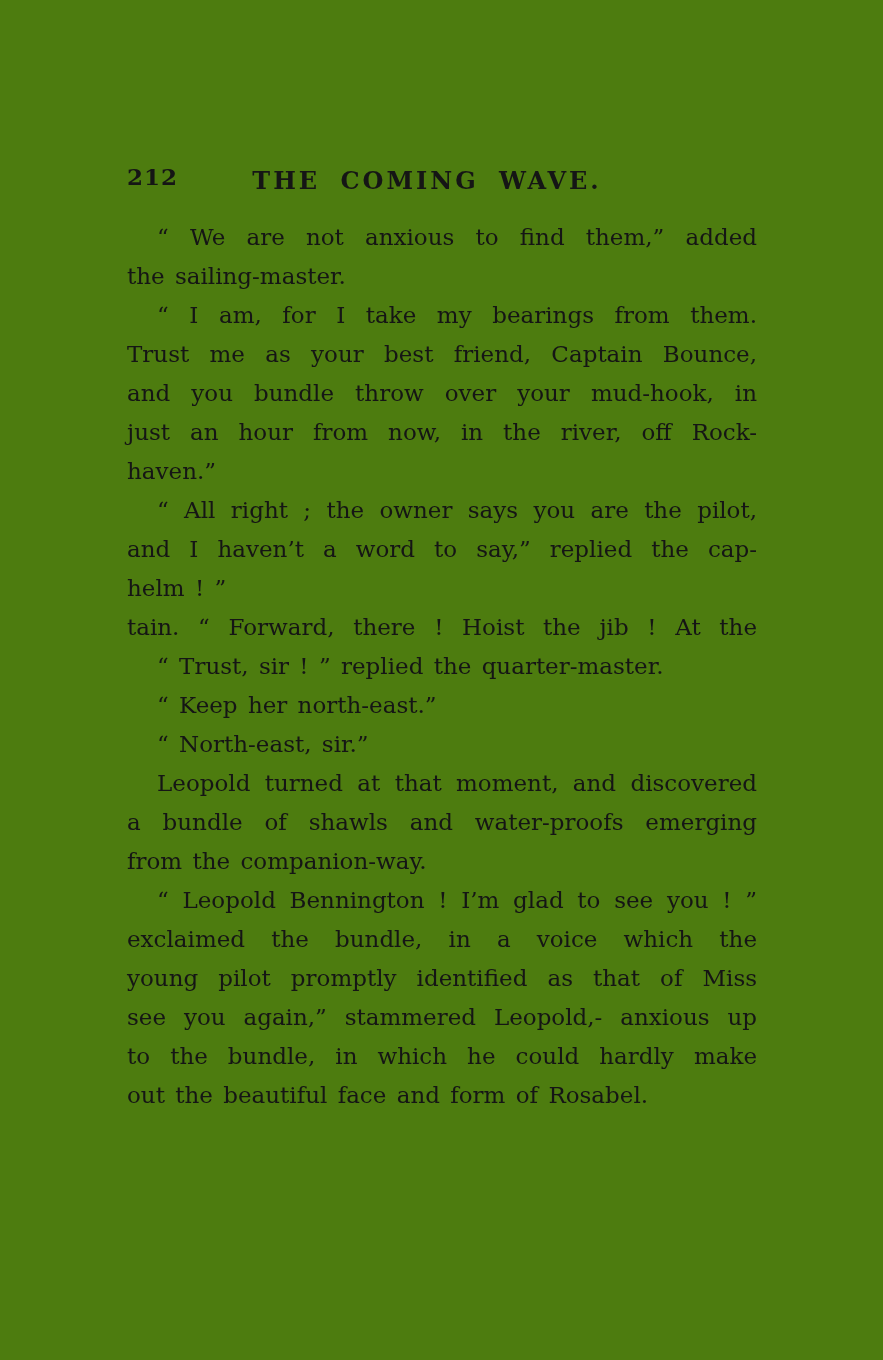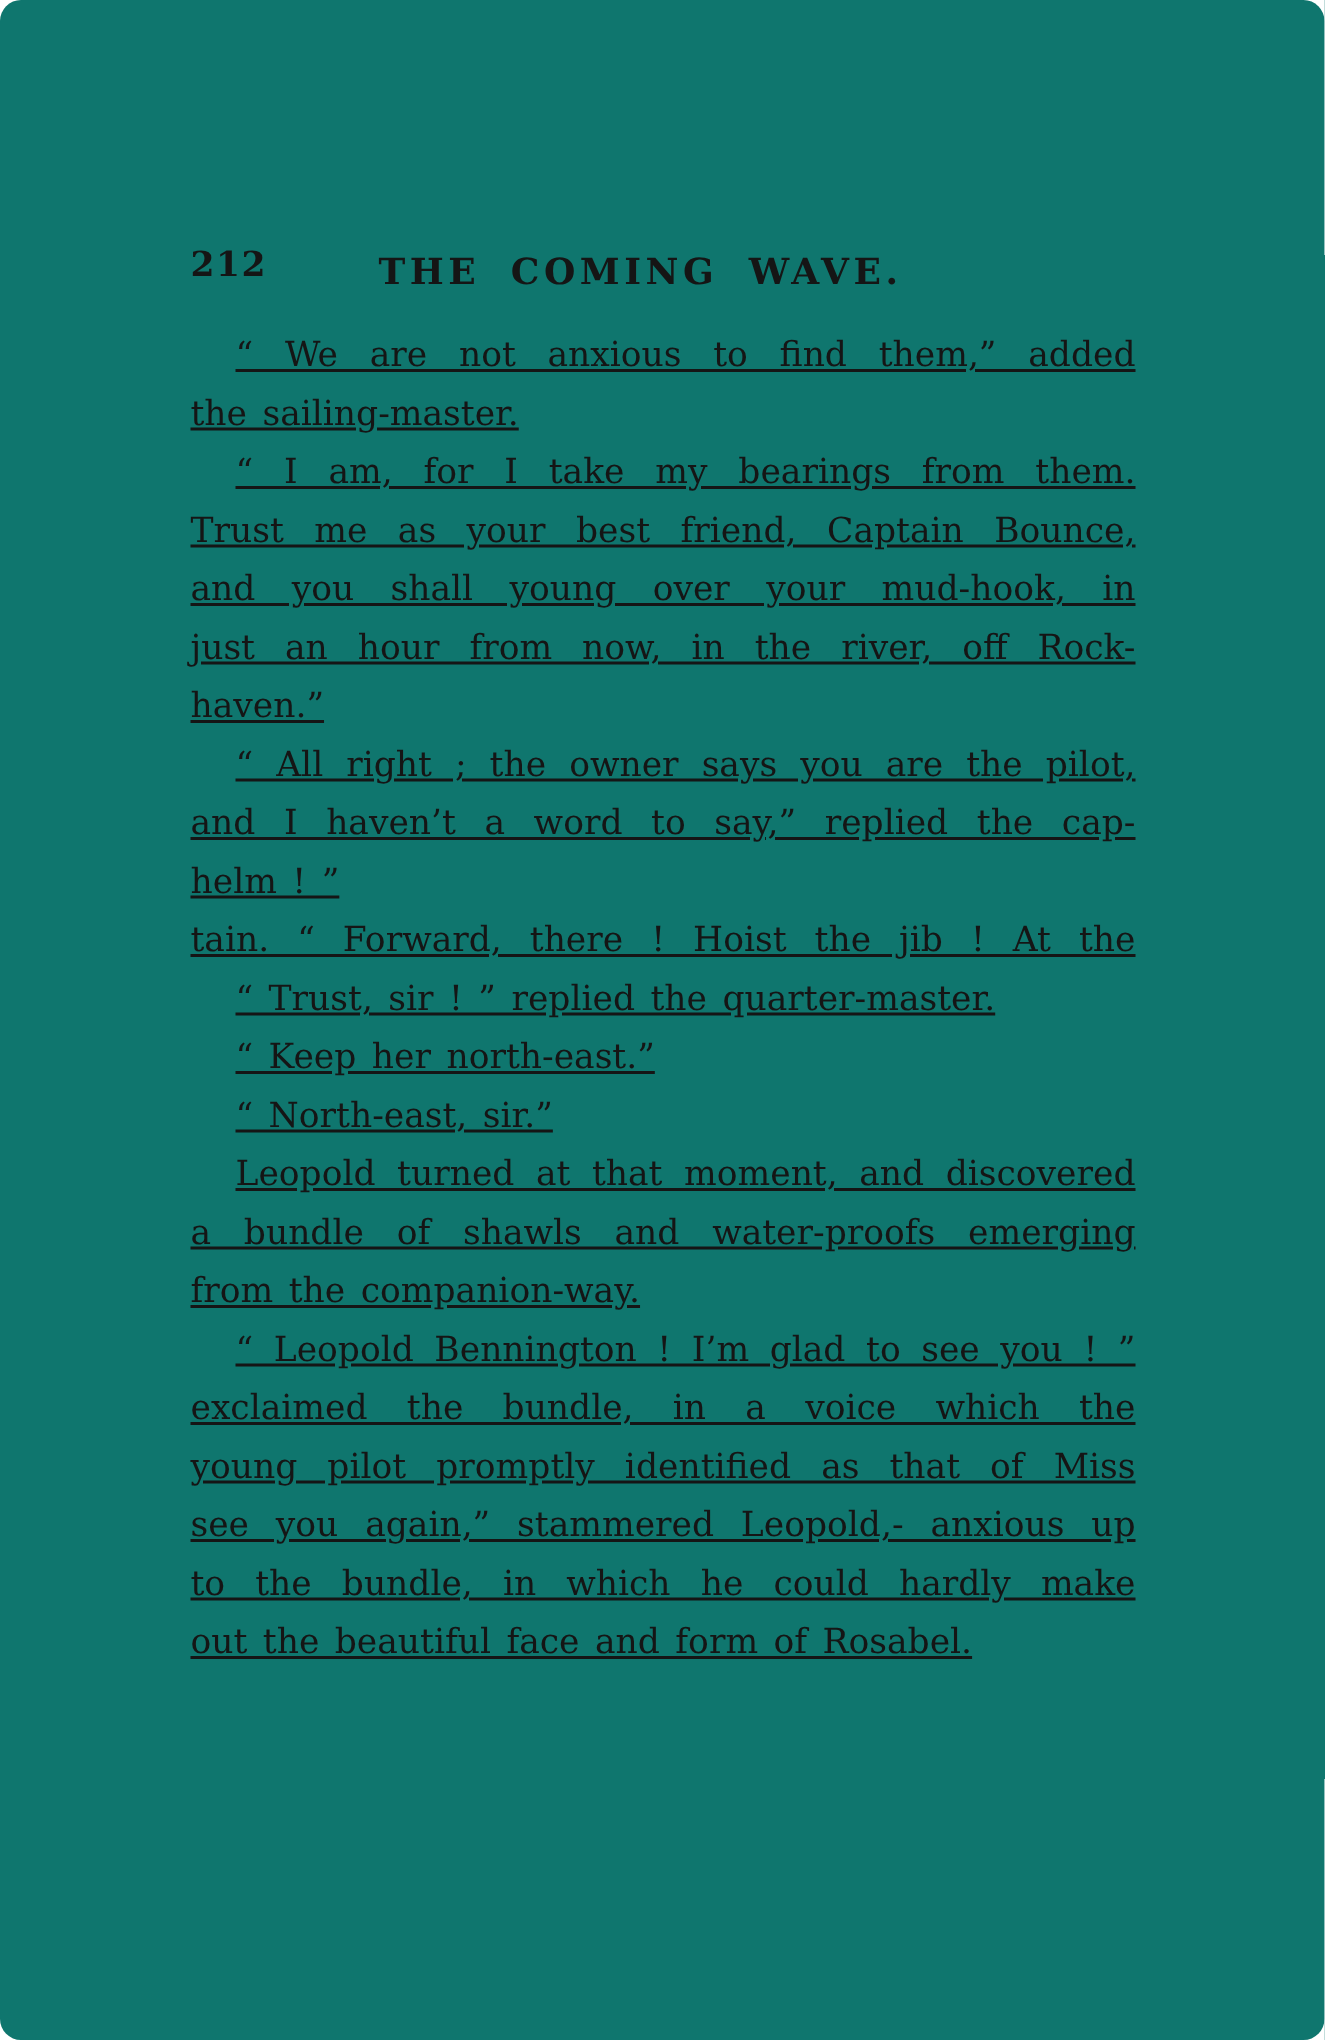--- a/index.html
+++ b/index.html
@@ -4,25 +4,24 @@
 <style>
   html, body {
     margin: 0;
     padding: 0;
     background: #ffffff;
   }
   .canvas {
     position: relative;
     width: 883px;
     height: 1360px;
-    background: #0f766e;
+    background: #4d7c0f;
     overflow: hidden;
     font-family: "DejaVu Serif", "Liberation Serif", serif;
     color: #151515;
-    border-radius: 14px;
   }
   .page-column {
     position: absolute;
     left: 127px;
     top: 163px;
     width: 630px;
   }
   .page-header {
     position: relative;
     height: 26px;
@@ -41,21 +40,20 @@
     right: 30px;
     top: 3px;
     text-align: center;
     font-size: 24px;
     font-weight: bold;
     letter-spacing: 3px;
     word-spacing: 9px;
   }
   .page-body {
     margin-top: 29px;
-    text-decoration: underline;
   }
   .para {
     margin: 0;
     padding: 0;
   }
   .line {
     display: block;
     font-size: 23px;
     line-height: 39px;
     word-spacing: 3px;
@@ -84,21 +82,21 @@
     <div class="page-body">
 
       <p class="para">
         <span class="line j first">“ We are not anxious to find them,” added</span>
         <span class="line">the sailing-master.</span>
       </p>
 
       <p class="para">
         <span class="line j first">“ I am, for I take my bearings from them.</span>
         <span class="line j">Trust me as your best friend, Captain Bounce,</span>
-        <span class="line j">and you shall young over your mud-hook, in</span>
+        <span class="line j">and you bundle throw over your mud-hook, in</span>
         <span class="line j">just an hour from now, in the river, off Rock-</span>
         <span class="line">haven.”</span>
       </p>
 
       <p class="para">
         <span class="line j first">“ All right ; the owner says you are the pilot,</span>
         <span class="line j">and I haven’t a word to say,” replied the cap-</span>
         <span class="line">helm ! ”</span>
         <span class="line j">tain. “ Forward, there !  Hoist the jib !  At the</span>
       </p>

